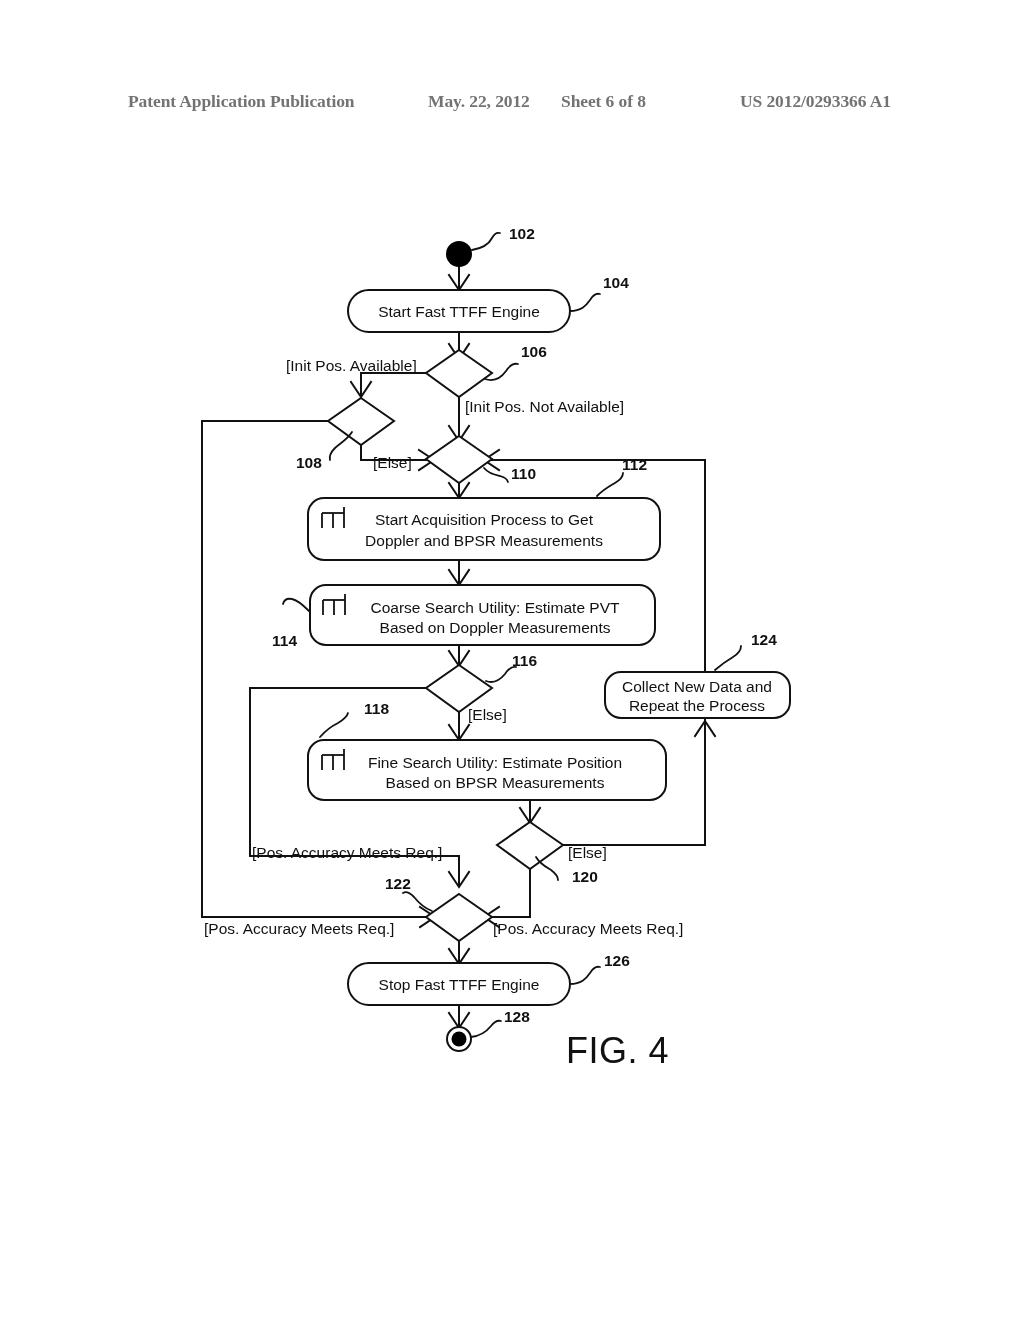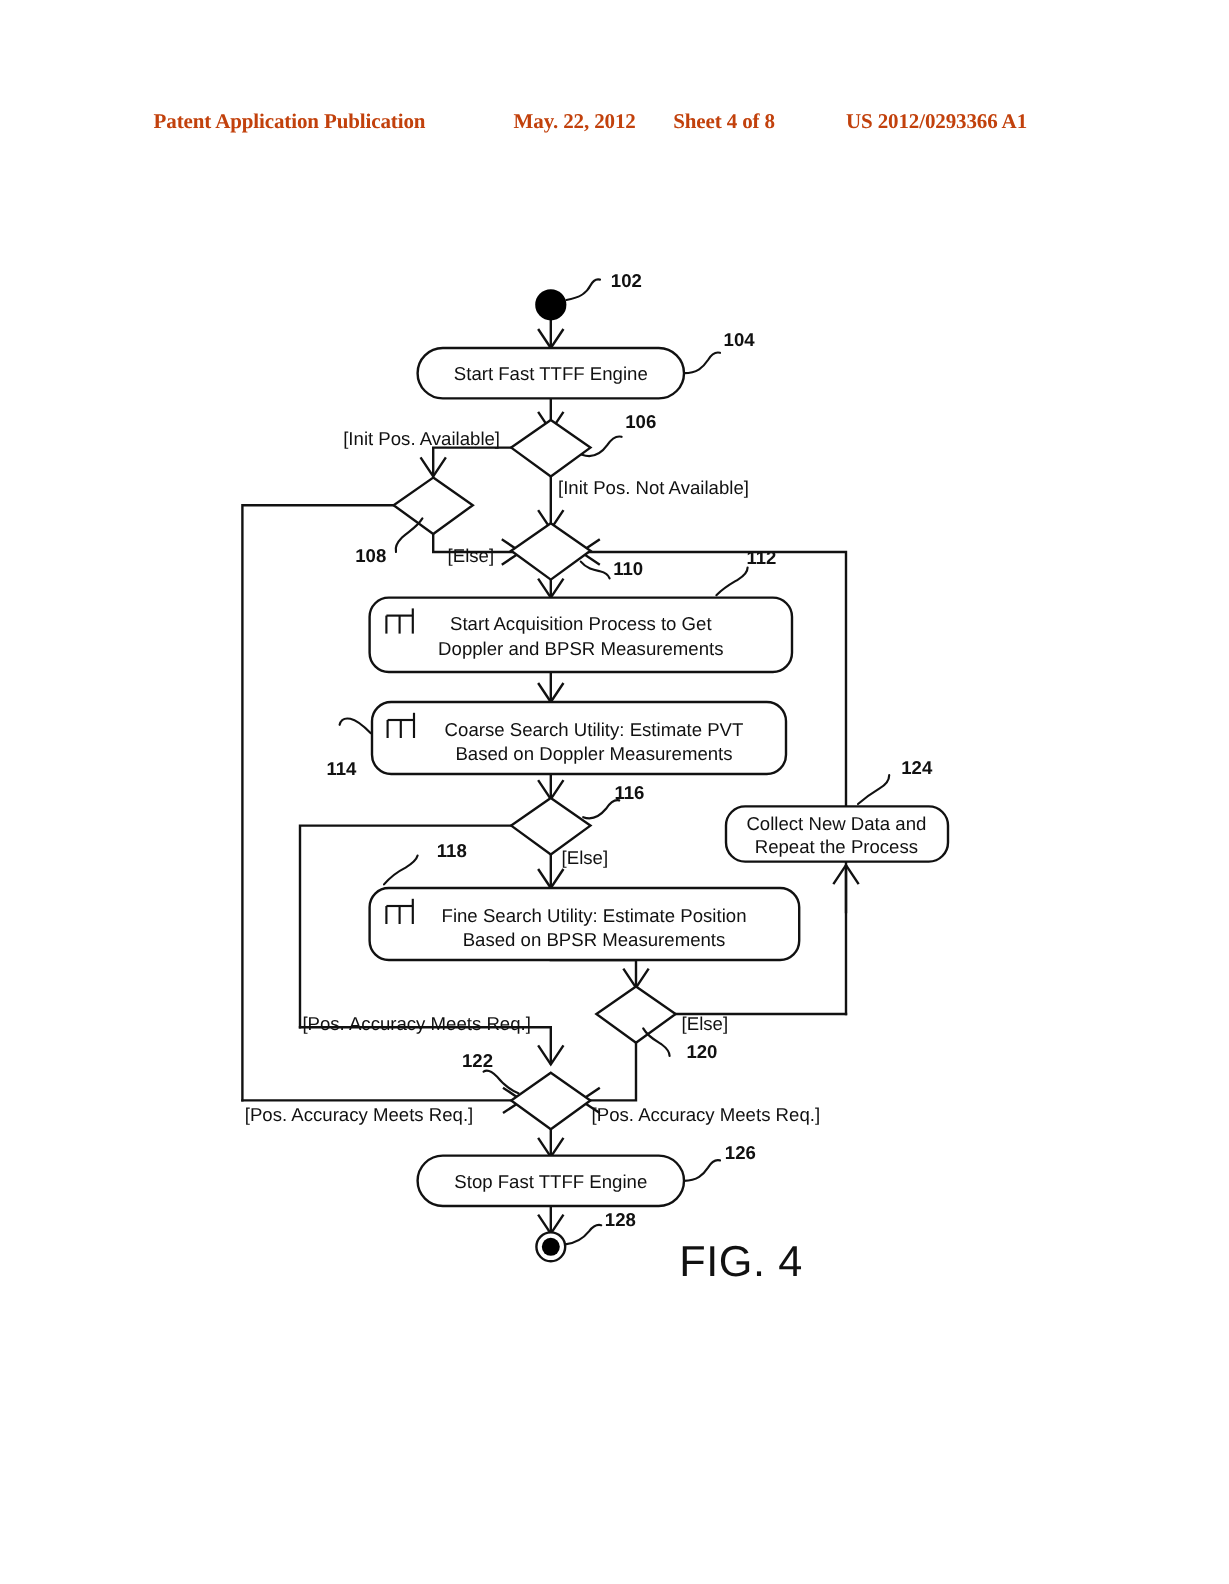--- a/index.html
+++ b/index.html
@@ -20,38 +20,38 @@
     position: absolute;
     top: 86px;
     left: 0;
     width: 1024px;
     height: 30px;
     display: flex;
     align-items: center;
     font-family: "Liberation Serif", serif;
     font-weight: bold;
     font-size: 17.5px;
-    color: #c2410c;
+    color: #737373;
     letter-spacing: -0.1px;
   }
   #patent-header .hdr-pub {
     position: absolute;
     left: 128px;
   }
   #patent-header .hdr-date {
     position: absolute;
     left: 428px;
   }
   #patent-header .hdr-sheet {
     position: absolute;
     left: 561px;
   }
   #patent-header .hdr-num {
     position: absolute;
-    left: 705px;
+    left: 740px;
   }
   
   #figure-svg {
     position: absolute;
     top: 0;
     left: 0;
   }
   .flow-line {
     stroke: #111111;
     stroke-width: 2;
@@ -106,21 +106,21 @@
   }
 </style>
 </head>
 <body>
 
 <div id="page">
 
   <div id="patent-header">
     <span class="hdr-pub">Patent Application Publication</span>
     <span class="hdr-date">May. 22, 2012</span>
-    <span class="hdr-sheet">Sheet 4 of 8</span>
+    <span class="hdr-sheet">Sheet 6 of 8</span>
     <span class="hdr-num">US 2012/0293366 A1</span>
   </div>
 
   <svg id="figure-svg" width="1024" height="1320" viewBox="0 0 1024 1320">
 
     <g>
 
       <line class="flow-line" x1="459" y1="267" x2="459" y2="289"></line>
       <polyline class="arrow-head" points="449,275 459,290 469,275"></polyline>
 

